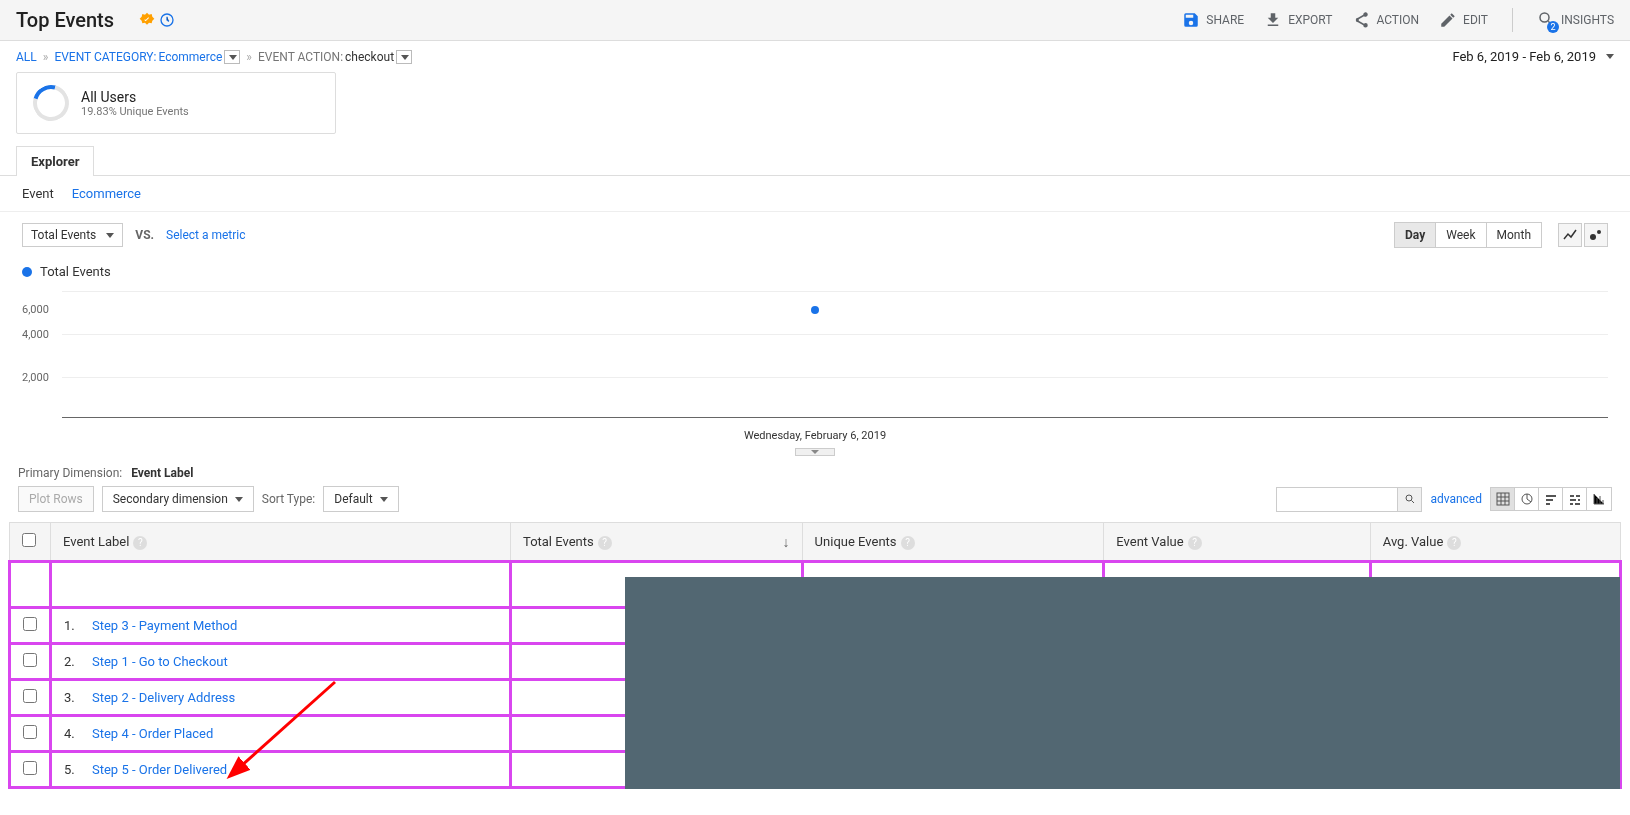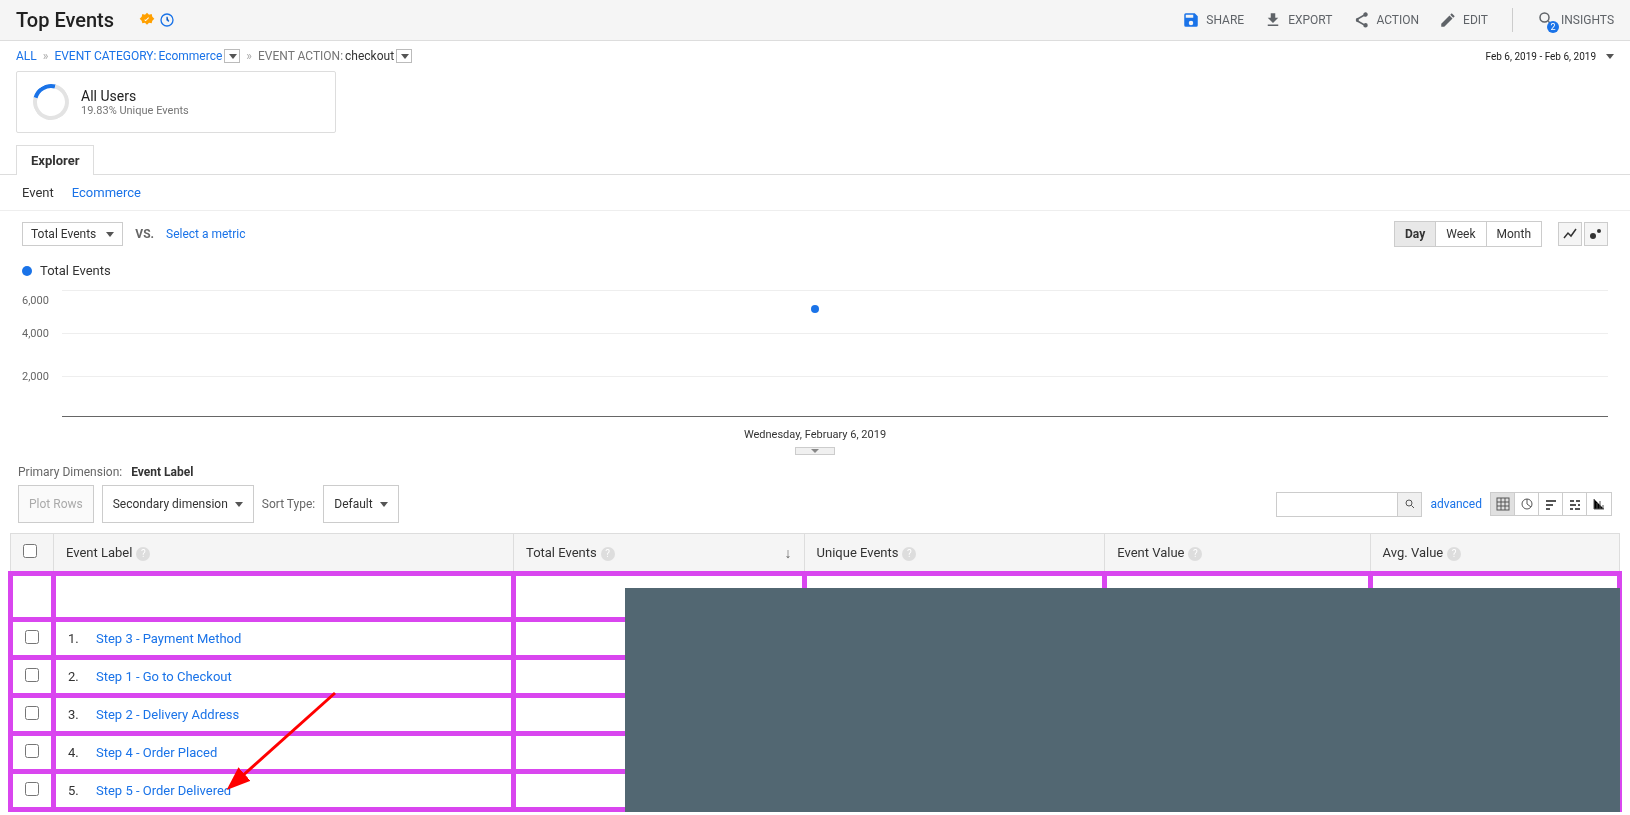--- a/index.html
+++ b/index.html
@@ -16,21 +16,21 @@
 .header-action.save svg { fill: #1a73e8; }
 .vert-divider { width: 1px; height: 24px; background: #ccc; margin: 0 4px; }
 
 
 .crumb-row { display: flex; align-items: center; padding: 8px 16px; }
 .crumb { color: #1a73e8; font-size: 12px; }
 .crumb.val { color: #333; font-weight: 400; }
 .crumb-sep { color: #aaa; margin: 0 6px; font-size: 12px; }
 .crumb-dd { display:inline-block; border:1px solid #bbb; width:16px; height:14px; margin-left:2px; vertical-align:middle; position:relative; background:#fff;}
 .crumb-dd::after { content:""; position:absolute; top:4px; left:4px; border-left:4px solid transparent; border-right:4px solid transparent; border-top:5px solid #555;}
-.date-range { margin-left: auto; font-size: 10px; color: #212121; display:flex; align-items:center; gap:6px; }
+.date-range { margin-left: auto; font-size: 13px; color: #212121; display:flex; align-items:center; gap:6px; }
 
 
 .segments { display: flex; gap: 12px; padding: 0 16px 12px; justify-content: space-between; }
 .seg-card { border: 1px solid #ddd; border-radius: 2px; padding: 12px 16px; display: flex; align-items: center; gap: 12px; min-width: 320px; }
 .seg-card.add { border: 1px dashed #ccc; color: #888; }
 .seg-circle { width: 36px; height: 36px; border-radius: 50%; border: 4px solid #e3e3e3; position: relative; }
 .seg-circle.arc { border-top-color: #1a73e8; transform: rotate(-30deg); }
 .seg-title { font-size: 14px; color: #212121; }
 .seg-sub { font-size: 11px; color: #757575; }
 
@@ -66,35 +66,35 @@
 
 .widen-handle { width:40px; height:8px; margin:2px auto 0; background:#f0f0f0; border:1px solid #ccc; display:flex; align-items:center; justify-content:center;}
 .widen-handle::after { content:""; border-left:4px solid transparent; border-right:4px solid transparent; border-top:4px solid #888;}
 
 
 .dim-row { padding: 10px 18px 6px; font-size:12px; color:#666; }
 .dim-row b { color:#333; margin-left:6px;}
 
 
 .tbl-toolbar { display:flex; align-items:center; padding: 0 18px 10px; gap:8px; font-size:12px;}
-.tb-btn { border:1px solid #ccc; padding:11px 10px; background:#fff; color:#333; }
+.tb-btn { border:1px solid #ccc; padding:5px 10px; background:#fff; color:#333; }
 .tb-btn.disabled { color:#aaa; background:#fafafa;}
 .tb-right { margin-left:auto; display:flex; align-items:center; gap:8px;}
 .tb-search { display:flex; border:1px solid #ccc;}
 .tb-search input { border:none; padding:4px; width:120px; outline:none;}
 .tb-search-btn { background:#f0f0f0; border-left:1px solid #ccc; width:24px; display:flex; align-items:center; justify-content:center;}
 .view-icons { display:flex; border:1px solid #ccc;}
 .view-icon { width:24px; height:22px; border-right:1px solid #ccc; display:flex; align-items:center; justify-content:center; background:#fff;}
 .view-icon:last-child { border-right:none;}
 .view-icon.active { background:#e0e0e0;}
 
 
 table.data { width:calc(100% - 16px); margin:0 8px; border-collapse:collapse; font-size:13px;}
 table.data th { background:#f5f5f5; border:1px solid #ddd; padding:10px 12px; text-align:left; font-weight:400; color:#333; position:relative;}
-table.data td { border:5px solid #d946ef; padding:8px 12px; position:relative; }
+table.data td { border:3px solid #d946ef; padding:8px 12px; position:relative; }
 .help-q { display:inline-block; width:14px; height:14px; border-radius:50%; background:#ddd; color:#fff; font-size:10px; text-align:center; line-height:14px; margin-left:4px;}
 .sort-arrow { float:right; color:#666; font-size:14px;}
 .chk { width:14px; height:14px; }
 .rownum { color:#333; margin-right:8px; display:inline-block; width:20px;}
 .rowlink { color:#1a73e8; }
 .summary-row td { height:46px; background:#fff;}
 .redact { position:absolute; background:#526772; top:0; bottom:0;}
 
 
 .arrow-svg { position:absolute; pointer-events:none; }
@@ -214,21 +214,21 @@
         </svg>
       </div>
   </div>
 </div>
 
 <div class="chart-legend">
   <span class="legend-dot"></span>
   <span>Total Events</span>
 </div>
 <div class="chart-area">
-  <div class="ytick" style="top:16px">6,000</div>
+  <div class="ytick" style="top:24px">6,000</div>
   <div class="gridline" style="top:6px"></div>
   <div class="ytick" style="top:49px">4,000</div>
   <div class="gridline" style="top:49px"></div>
   <div class="ytick" style="top:92px">2,000</div>
   <div class="gridline" style="top:92px"></div>
   <div class="gridline base" style="top:132px"></div>
   <div class="data-point" style="left:50%; top:25px"></div>
 </div>
 <div class="x-label">Wednesday, February 6, 2019</div>
 <div class="widen-handle"></div>

